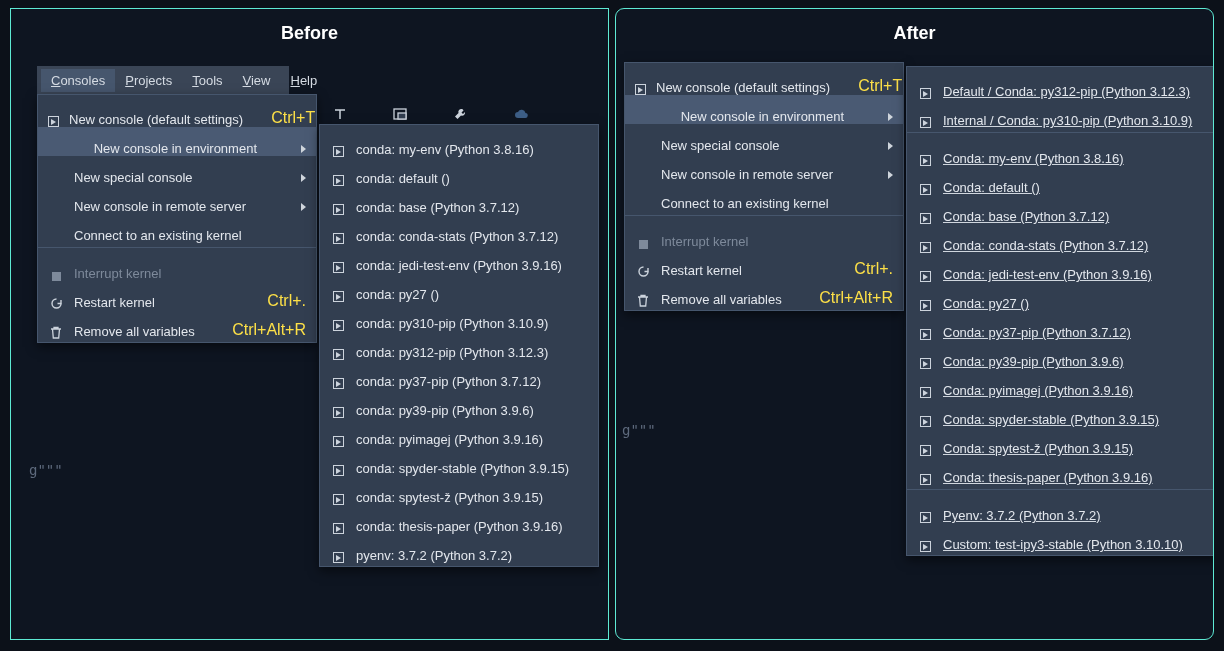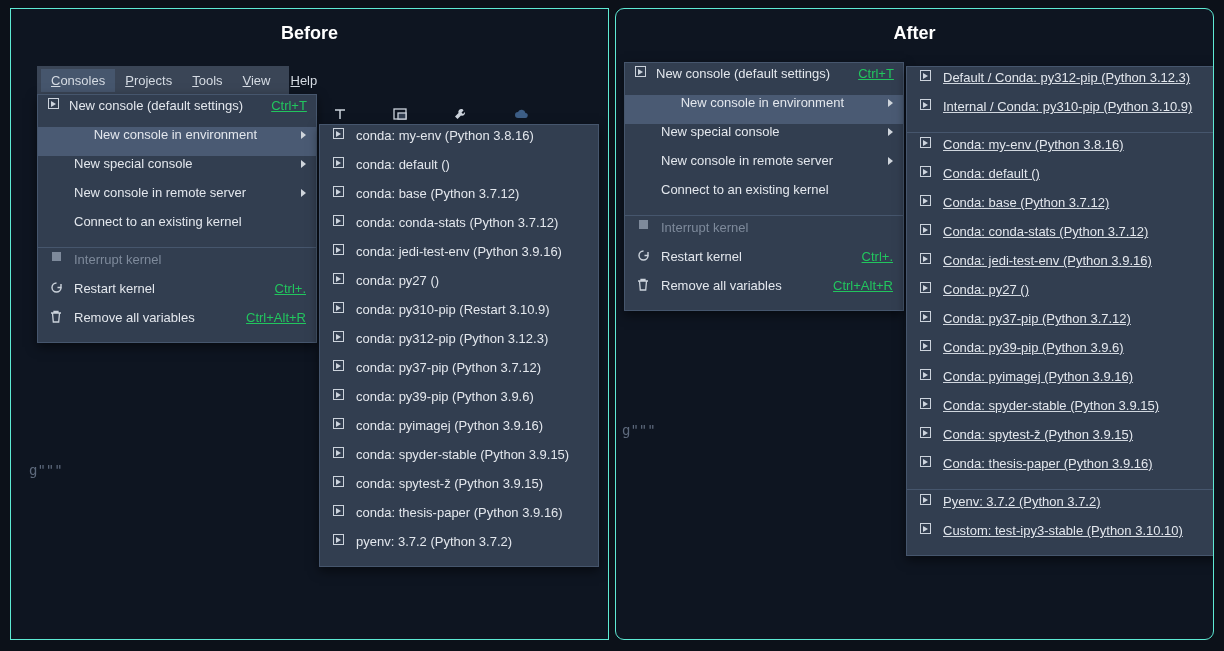--- a/index.html
+++ b/index.html
@@ -75,32 +75,32 @@
   .dropdown {
     position: absolute;
     background: #323e50;
     border: 1px solid #46566d;
     box-shadow: 0 4px 10px rgba(0,0,0,.5);
     padding: 3px 0;
     min-width: 280px;
   }
   .dropdown .row {
     display: flex;
-    align-items: flex-start;
+    align-items: flex-end;
     height: 29px;
     padding: 0 10px;
     gap: 10px;
     cursor: default;
     white-space: nowrap;
   }
   .dropdown .row.hover { background: #4a5a73; gap: 44px; }
   .dropdown .row .icon { width: 16px; display:flex; justify-content:center; color:#ccd3dc; }
   .dropdown .row .label { flex: 1; color: #e3e7ed; }
   .dropdown .row.disabled .label { color: #7e8a9b; }
-  .dropdown .row .shortcut { color: #22c55e; font-size: 13px; padding-left: 18px; text-decoration: underline;}
+  .dropdown .row .shortcut { color: #fde047; font-size: 16px; padding-left: 18px;}
   .dropdown .row .arrow { color: #cfd5dc; }
   .dropdown .sep { height:1px; background:#46566d; margin:4px 0; }
   
   .before .dropdown.primary { left:26px; top:32px; width:280px; }
   .before .dropdown.sub     { left:308px; top:62px; width:250px; }
   .before .top-icons        { left:322px; top:40px; width:230px;}
   .after .dropdown.primary  { left:8px;  top:0;    width:280px; }
   .after .dropdown.sub      { left:290px; top:4px; width:358px;text-decoration:underline; }
   .after .top-icons         { left:320px; top:0; width:230px; }
   
@@ -233,21 +233,21 @@
           <div class="row">
             <span class="icon">
               <span class="sq"></span>
             </span>
             <span class="label">conda: py27 ()</span>
           </div>
           <div class="row">
             <span class="icon">
               <span class="sq"></span>
             </span>
-            <span class="label">conda: py310-pip (Restart 3.10.9)</span>
+            <span class="label">conda: py310-pip (Python 3.10.9)</span>
           </div>
           <div class="row">
             <span class="icon">
               <span class="sq"></span>
             </span>
             <span class="label">conda: py312-pip (Python 3.12.3)</span>
           </div>
           <div class="row">
             <span class="icon">
               <span class="sq"></span>

